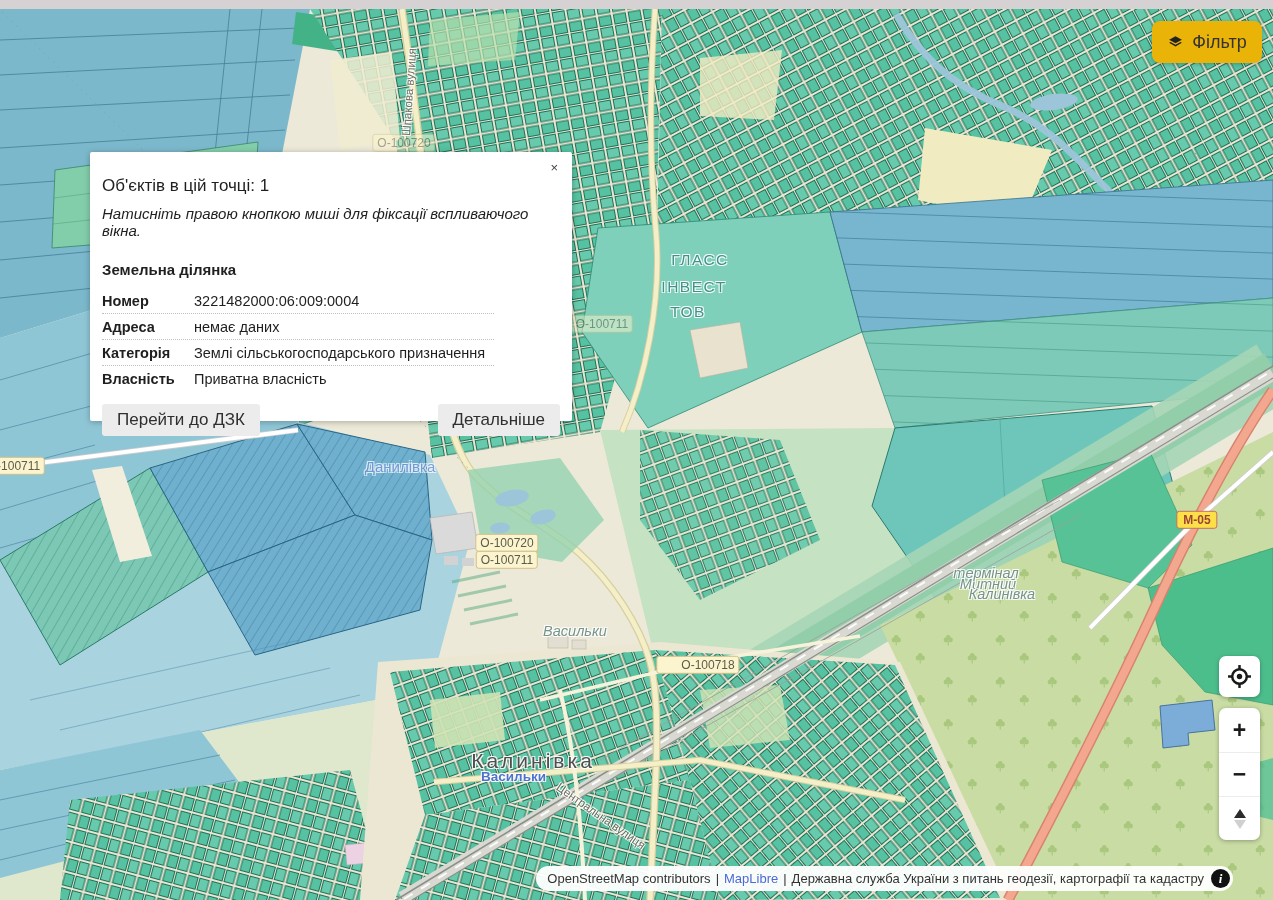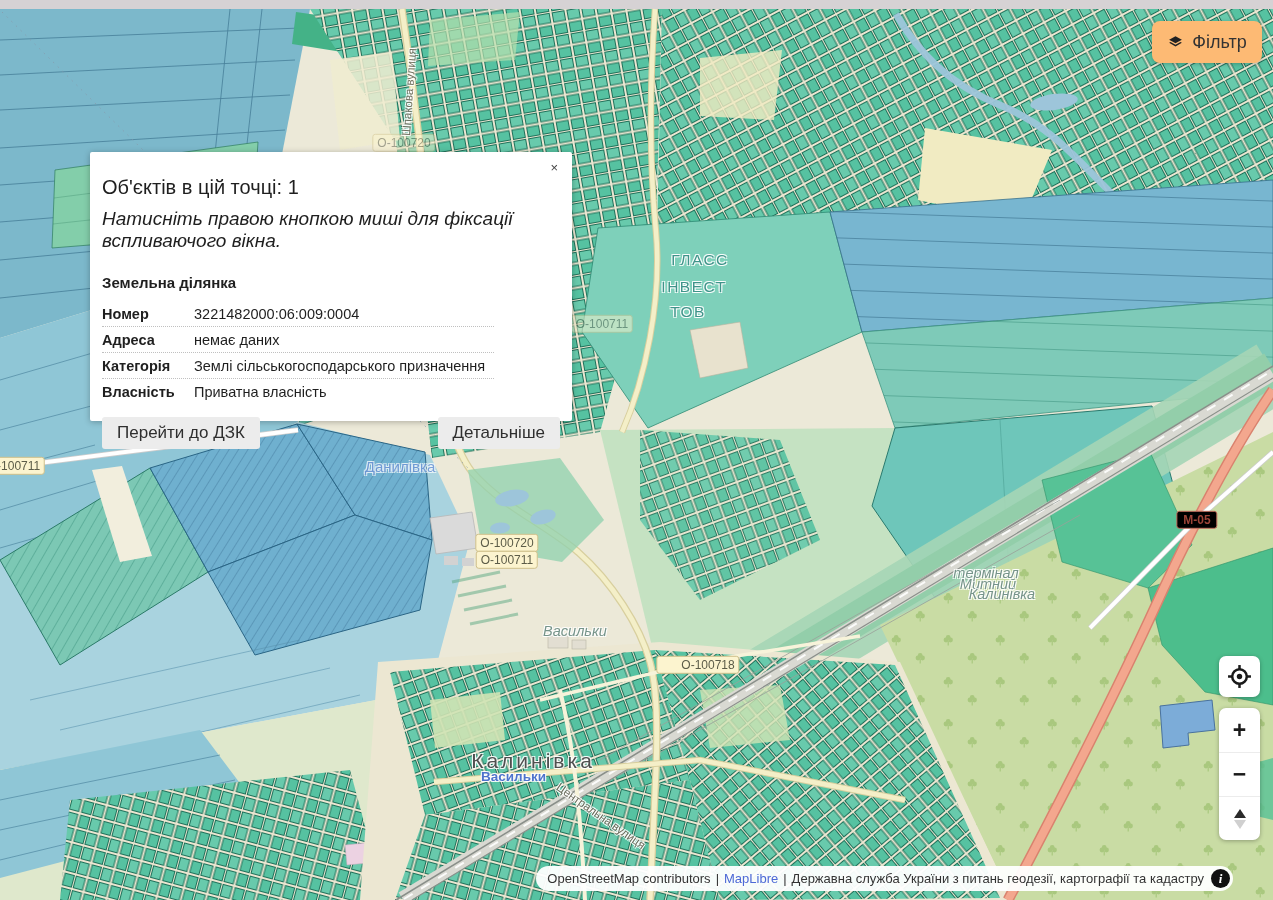--- a/index.html
+++ b/index.html
@@ -21,52 +21,52 @@
   .map-label.town-link{font-size:13.5px;font-weight:700;color:#4e73cc;}
   .map-label.town-link2{font-size:15px;font-weight:400;color:#6f94d6;opacity:.8;}
   .map-label.poi-teal{font-size:15.5px;color:#3f948a;letter-spacing:1.5px;}
   .map-label.poi-italic{font-style:italic;font-size:14.5px;color:#76948a;}
   .map-label.street,.map-label.street-v{font-size:11.5px;color:#6e6e5e;}
   .map-label.shield,.map-label.shield-faded,.map-label.shield-m{
     font-size:12px;color:#5c5c48;background:#fcf4cf;border:1px solid #cfc08a;
     border-radius:3px;padding:1px 4px;text-shadow:none;line-height:1.2;
   }
   .map-label.shield-faded{opacity:.5;}
-  .map-label.shield-m{color:#9c4438;background:#000000;border-color:#c4705e;font-weight:700;padding:1px 6px;}
+  .map-label.shield-m{color:#9c4438;background:#fde047;border-color:#c4705e;font-weight:700;padding:1px 6px;}
 
   
   .popup{
     position:absolute;left:90px;top:152px;width:482px;height:269px;
     background:#fff;border-radius:2px;box-shadow:0 1px 6px rgba(0,0,0,.28);
     box-sizing:border-box;padding:22px 12px 14px 12px;color:#1f1f1f;
   }
   .popup .close{
     position:absolute;top:7px;right:10px;font-size:13px;color:#444;
     cursor:pointer;line-height:1;padding:2px 4px;background:none;border:none;
     font-family:"Liberation Sans",sans-serif;
   }
-  .popup .count-line{font-size:20px;margin:2px 0 9px 0;}
-  .popup .hint-line{font-size:19px;font-style:italic;margin:0 0 22px 0;}
+  .popup .count-line{font-size:17px;margin:2px 0 9px 0;}
+  .popup .hint-line{font-size:15px;font-style:italic;margin:0 0 22px 0;}
   .popup .section-title{font-size:15px;font-weight:700;margin:0 0 10px 0;}
   .popup .rows{width:392px;}
   .popup .row{display:flex;align-items:baseline;padding:5px 0 4px 0;font-size:14.5px;}
   .popup .row.dotted{border-bottom:1px dotted #c0c0c0;}
   .popup .row .k{width:92px;font-weight:700;flex:none;}
   .popup .row .v{flex:1;}
   .popup .btn-row{display:flex;justify-content:space-between;margin-top:13px;}
   .popup .pbtn{
     background:#ececec;border:none;border-radius:3px;color:#2f2f2f;
     font-size:17px;font-family:"Liberation Sans",sans-serif;
     padding:6px 15px;cursor:pointer;text-align:center;
   }
 
   
   .filter-btn{
     position:absolute;left:1152px;top:21px;width:110px;height:42px;
-    background:#fdba74;border:none;border-radius:8px;box-shadow:0 1px 4px rgba(0,0,0,.25);
+    background:#eab308;border:none;border-radius:8px;box-shadow:0 1px 4px rgba(0,0,0,.25);
     display:flex;align-items:center;justify-content:center;gap:8px;
     font-size:18px;color:#333;cursor:pointer;font-family:"Liberation Sans",sans-serif;
   }
 
   
   .ctrl{position:absolute;background:#fff;border-radius:7px;box-shadow:0 1px 4px rgba(0,0,0,.3);}
   .geolocate{left:1219px;top:656px;width:41px;height:41px;display:flex;align-items:center;justify-content:center;cursor:pointer;border:none;}
   .zoomgroup{left:1219px;top:708px;width:41px;}
   .zoomgroup .cell{
     width:41px;height:44px;display:flex;align-items:center;justify-content:center;

